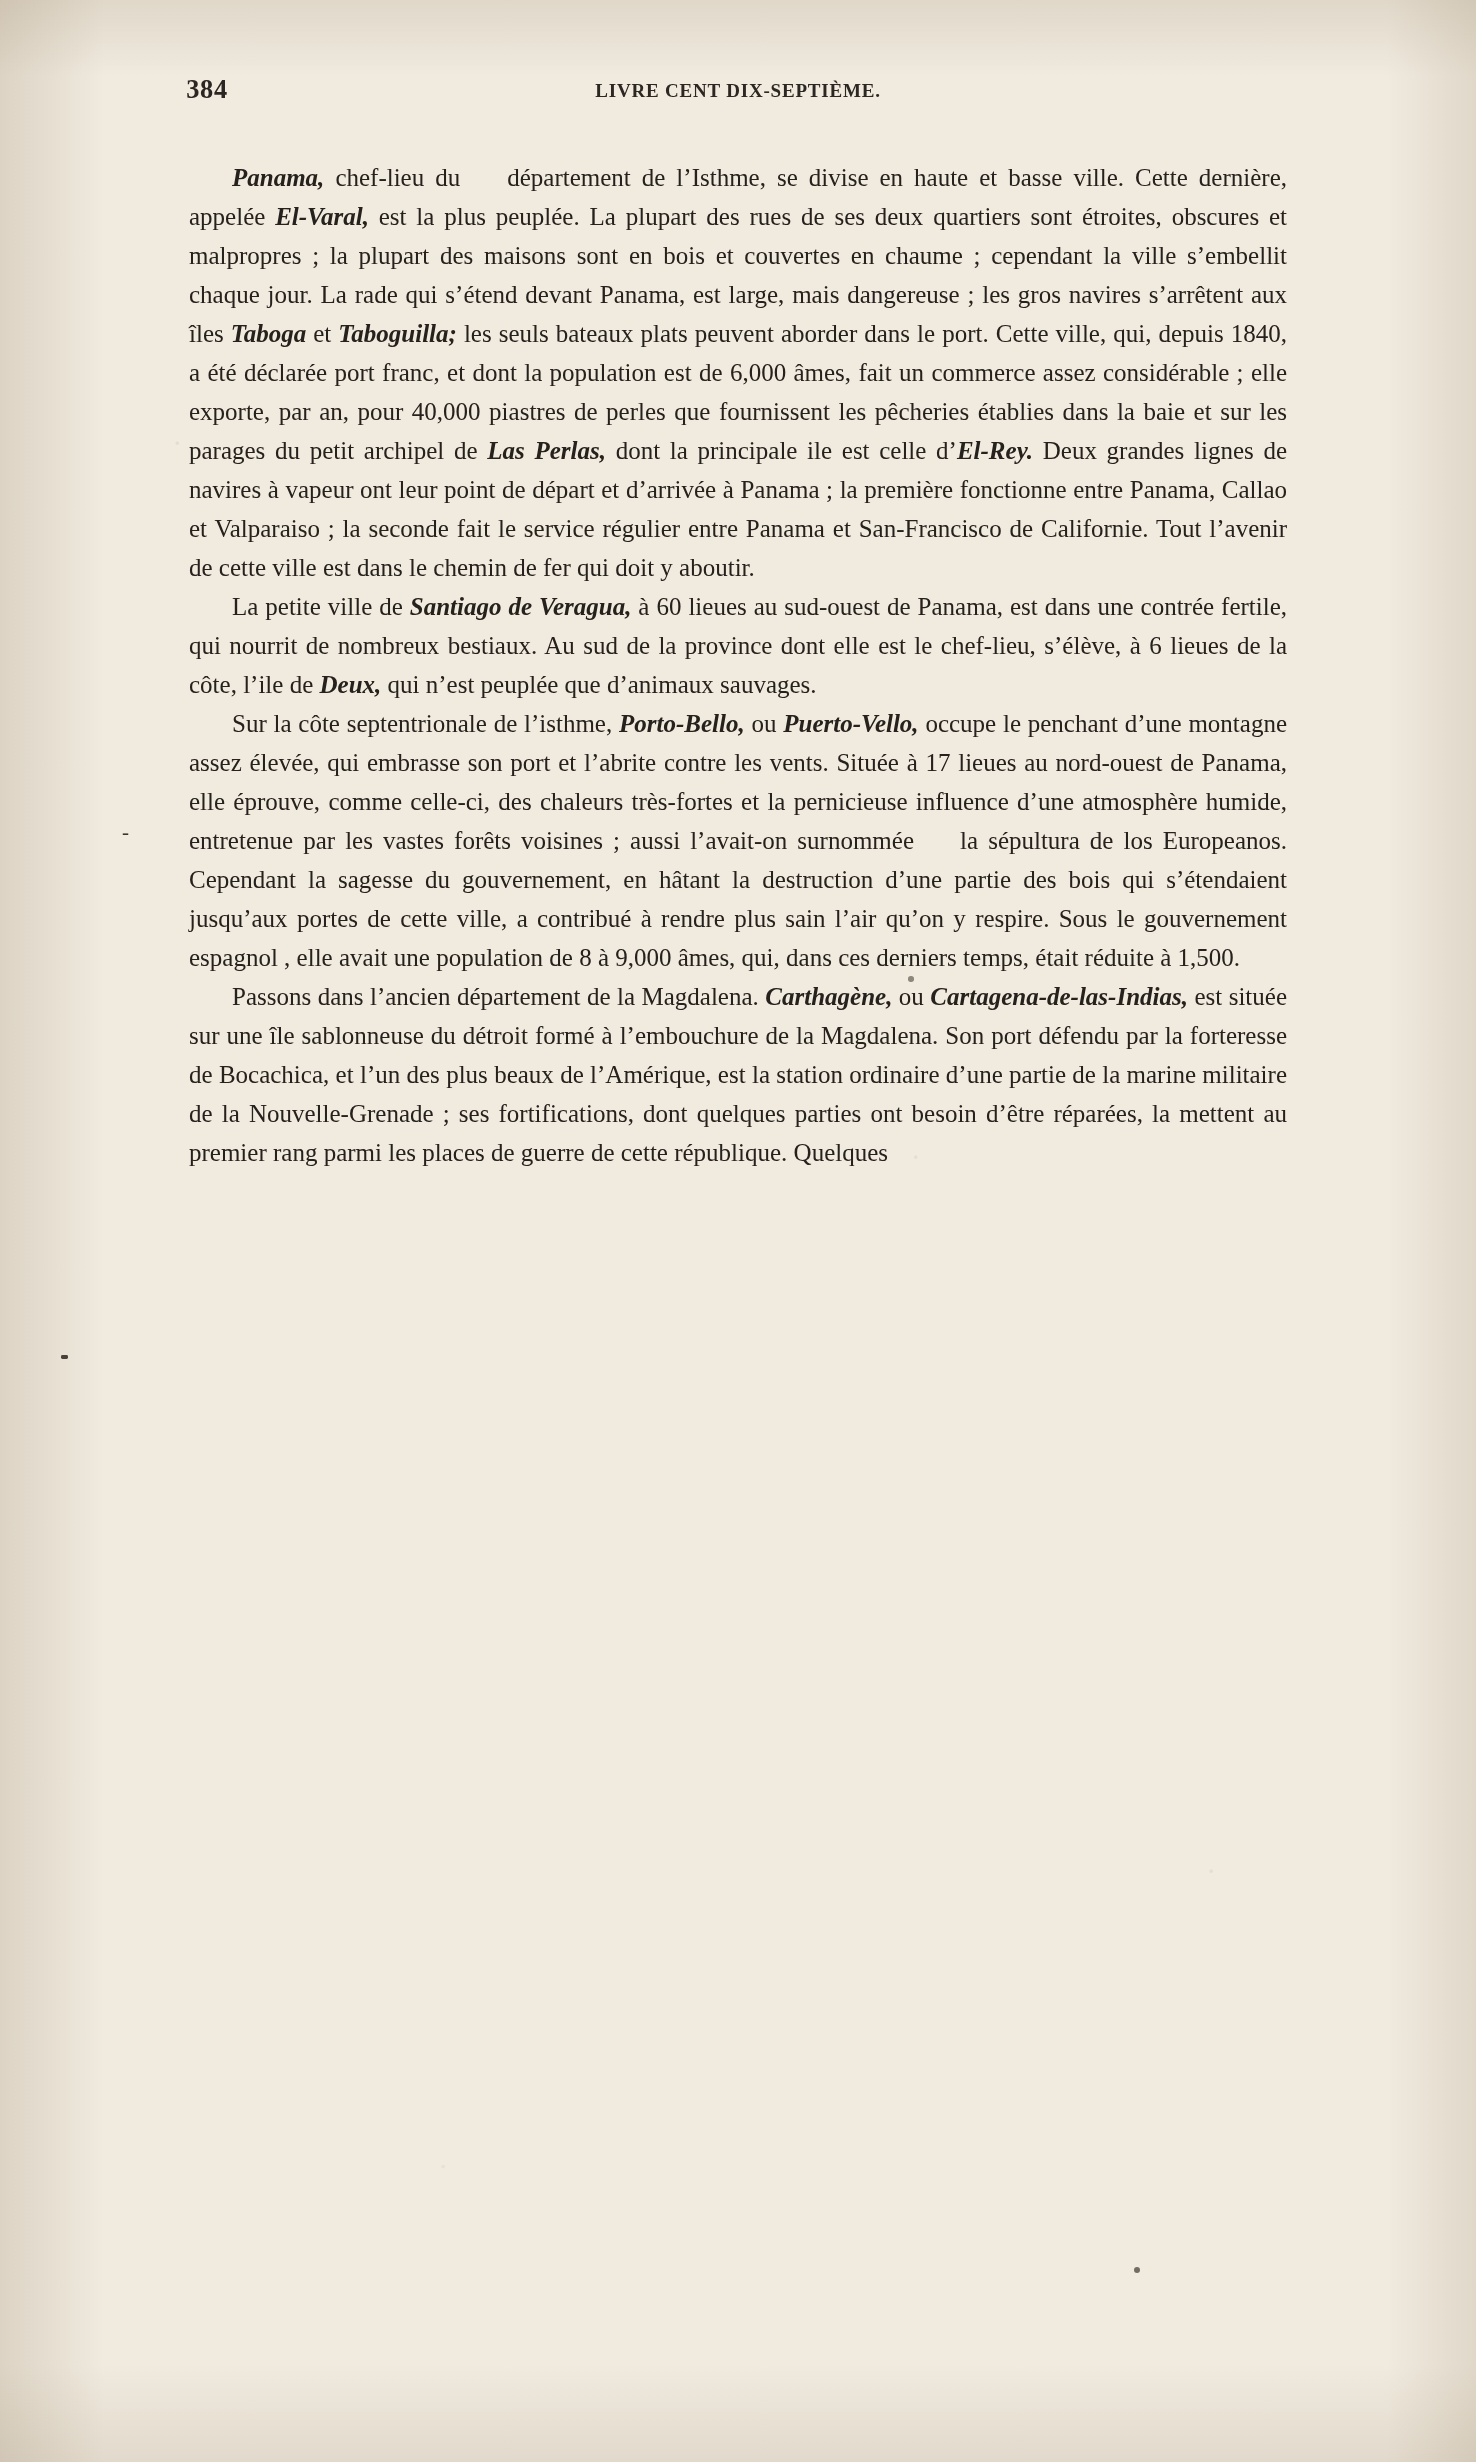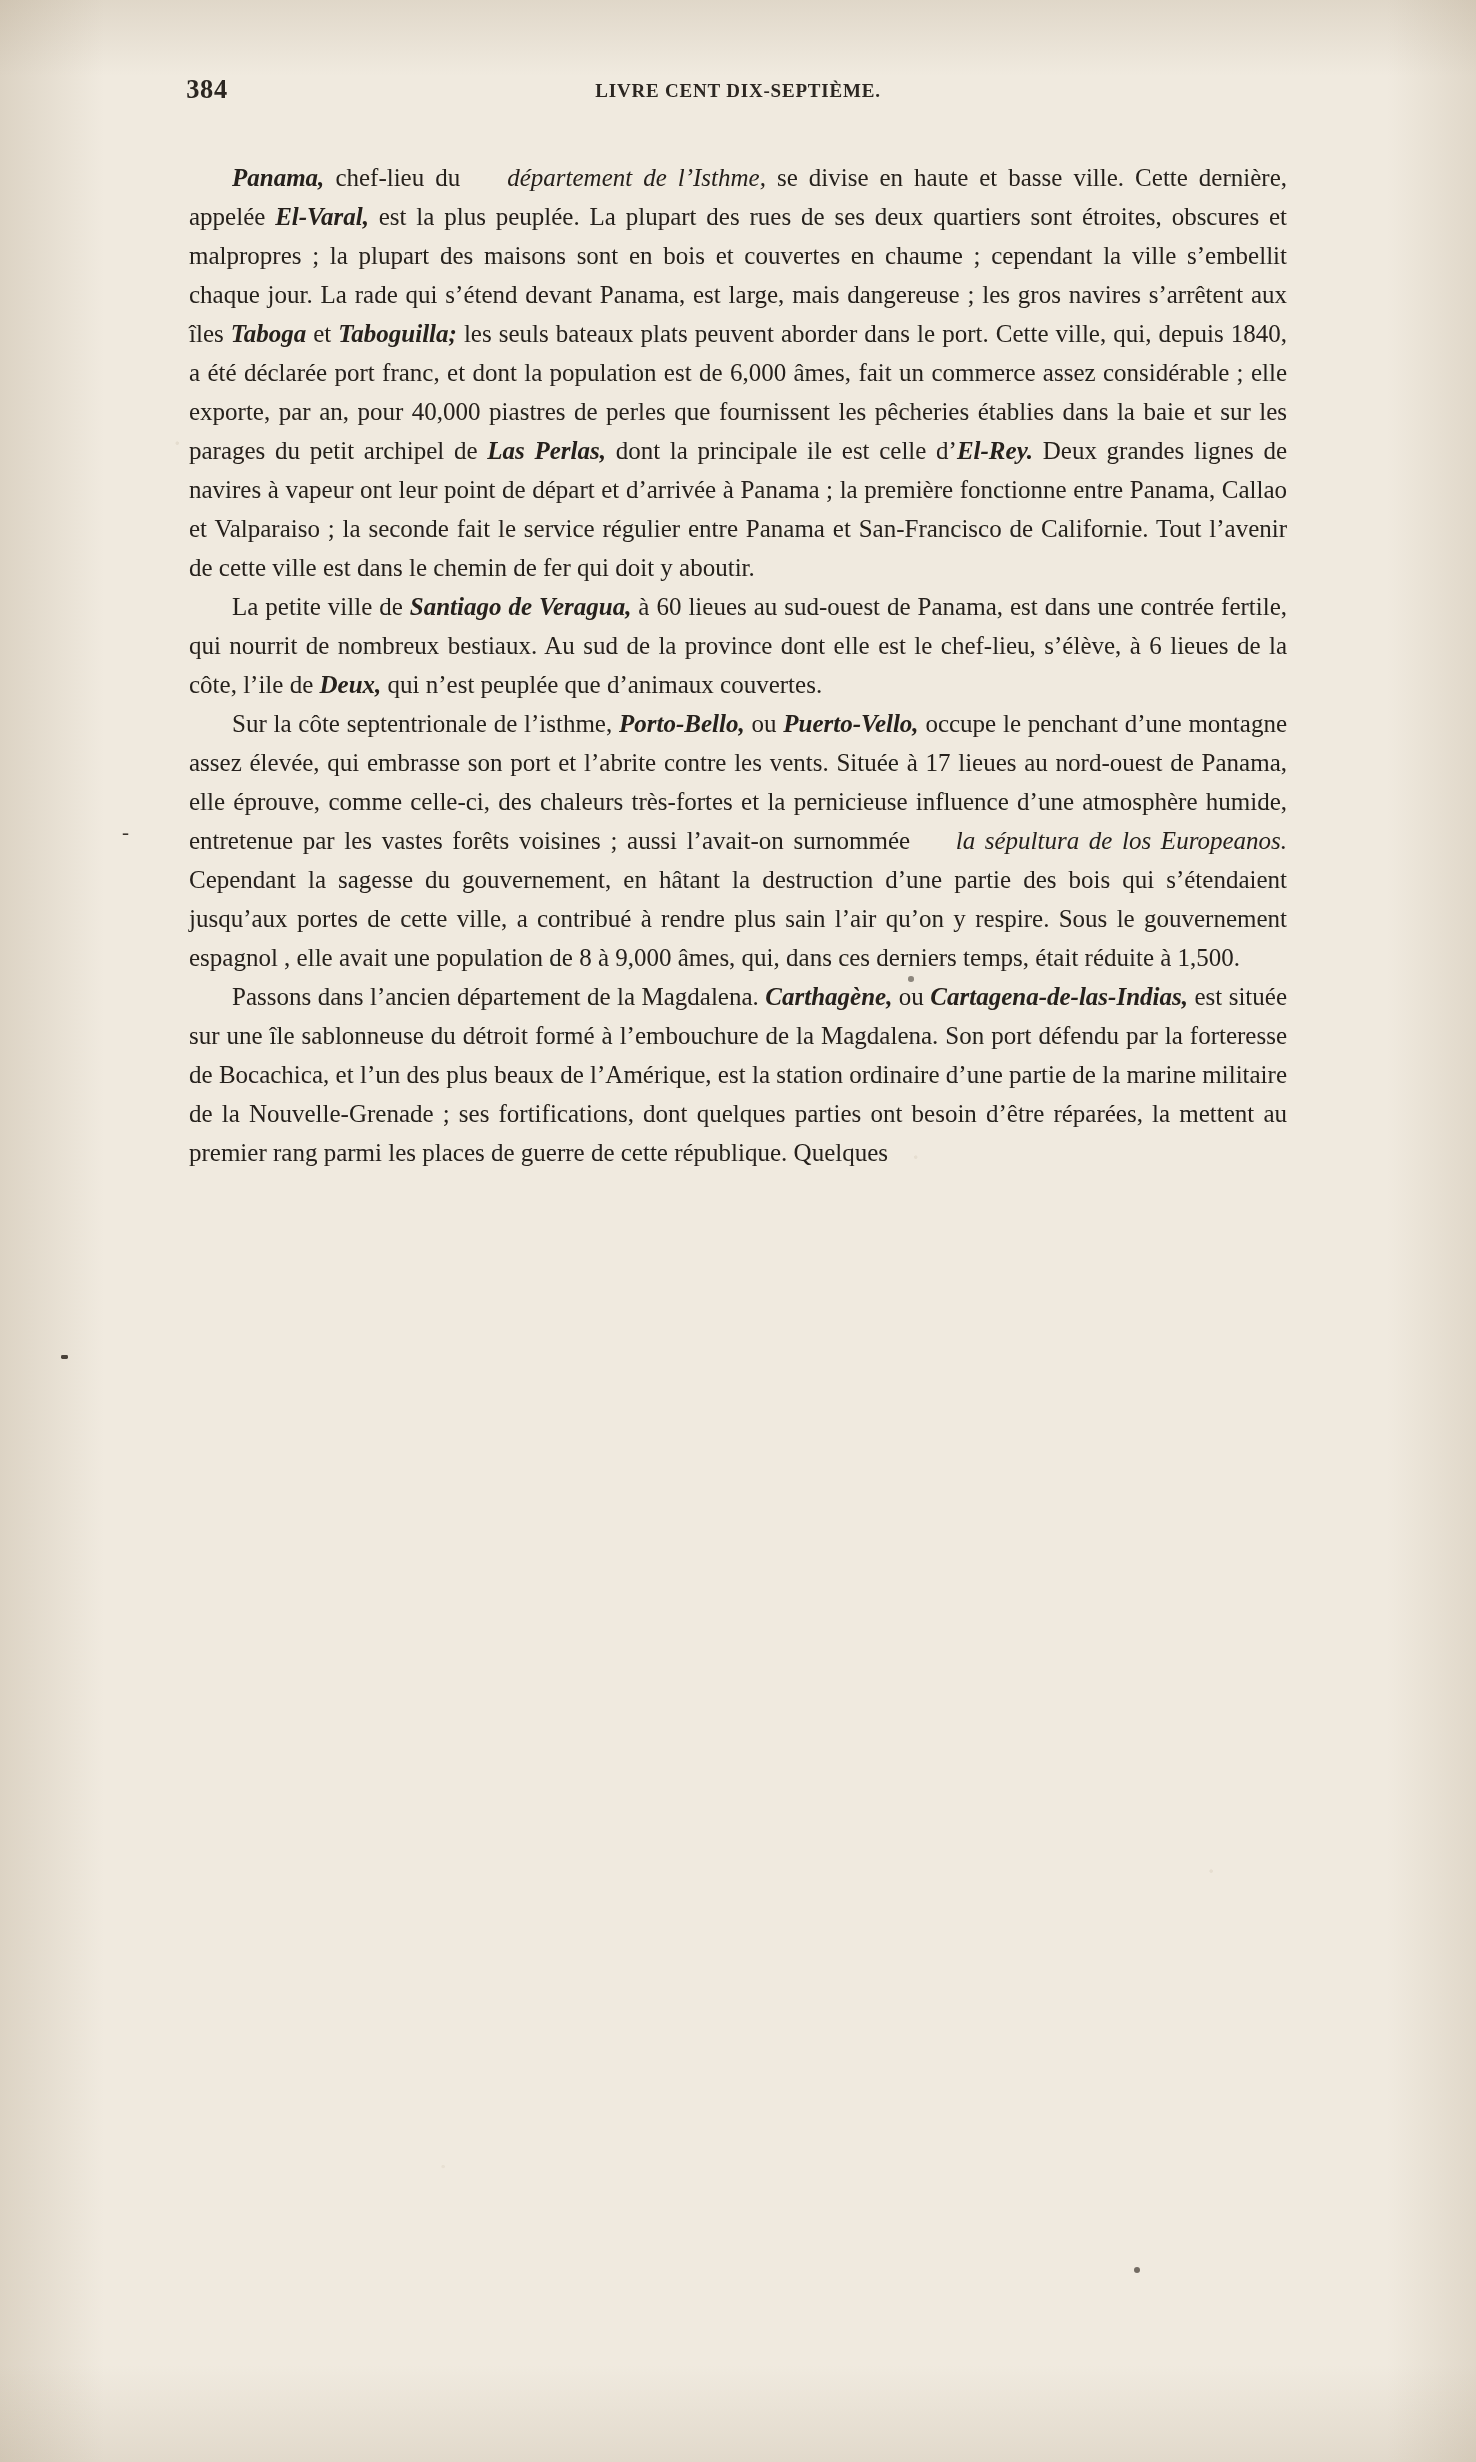--- a/index.html
+++ b/index.html
@@ -61,21 +61,20 @@
     line-height: 39px;
     color: #26211c;
     text-align: justify;
     text-justify: inter-word;
   }
   .body p {
     margin: 0;
     text-indent: 43px;
   }
   i, .it {
-    font-style: italic;
     margin-left: 36px;
   }
   .bi {
     font-style: italic;
     font-weight: bold;
   }
   .marginal-dash {
     position: absolute;
     font-size: 21px;
     color: #3a332c;
@@ -122,20 +121,20 @@
 
   <div class="textblock">
 
     <div class="head-row">
       <div class="folio">384</div>
       <div class="running-head">Livre cent dix-septième.</div>
     </div>
 
     <div class="body">
       <p><span class="bi">Panama,</span><span> chef-lieu du </span><span class="it">département de l’Isthme,</span><span> se divise en haute et basse ville. Cette dernière, appelée </span><span class="bi">El-Varal,</span><span> est la plus peuplée. La plupart des rues de ses deux quartiers sont étroites, obscures et malpropres ; la plupart des maisons sont en bois et couvertes en chaume ; cependant la ville s’embellit chaque jour. La rade qui s’étend devant Panama, est large, mais dangereuse ; les gros navires s’arrêtent aux îles </span><span class="bi">Taboga</span><span> et </span><span class="bi">Taboguilla;</span><span> les seuls bateaux plats peuvent aborder dans le port. Cette ville, qui, depuis 1840, a été déclarée port franc, et dont la population est de 6,000 âmes, fait un commerce assez considérable ; elle exporte, par an, pour 40,000 piastres de perles que fournissent les pêcheries établies dans la baie et sur les parages du petit archipel de </span><span class="bi">Las Perlas,</span><span> dont la principale ile est celle d’</span><span class="bi">El-Rey.</span><span> Deux grandes lignes de navires à vapeur ont leur point de départ et d’arrivée à Panama ; la première fonctionne entre Panama, Callao et Valparaiso ; la seconde fait le service régulier entre Panama et San-Francisco de Californie. Tout l’avenir de cette ville est dans le chemin de fer qui doit y aboutir.</span></p>
-      <p><span>La petite ville de </span><span class="bi">Santiago de Veragua,</span><span> à 60 lieues au sud-ouest de Panama, est dans une contrée fertile, qui nourrit de nombreux bestiaux. Au sud de la province dont elle est le chef-lieu, s’élève, à 6 lieues de la côte, l’ile de </span><span class="bi">Deux,</span><span> qui n’est peuplée que d’animaux couvertes.</span></p>
+      <p><span>La petite ville de </span><span class="bi">Santiago de Veragua,</span><span> à 60 lieues au sud-ouest de Panama, est dans une contrée fertile, qui nourrit de nombreux bestiaux. Au sud de la province dont elle est le chef-lieu, s’élève, à 6 lieues de la côte, l’ile de </span><span class="bi">Deux,</span><span> qui n’est peuplée que d’animaux sauvages.</span></p>
       <p><span>Sur la côte septentrionale de l’isthme, </span><span class="bi">Porto-Bello,</span><span> ou </span><span class="bi">Puerto-Vello,</span><span> occupe le penchant d’une montagne assez élevée, qui embrasse son port et l’abrite contre les vents. Située à 17 lieues au nord-ouest de Panama, elle éprouve, comme celle-ci, des chaleurs très-fortes et la pernicieuse influence d’une atmosphère humide, entretenue par les vastes forêts voisines ; aussi l’avait-on surnommée </span><span class="it">la sépultura de los Europeanos.</span><span> Cependant la sagesse du gouvernement, en hâtant la destruction d’une partie des bois qui s’étendaient jusqu’aux portes de cette ville, a contribué à rendre plus sain l’air qu’on y respire. Sous le gouvernement espagnol , elle avait une population de 8 à 9,000 âmes, qui, dans ces derniers temps, était réduite à 1,500.</span></p>
       <p><span>Passons dans l’ancien département de la Magdalena. </span><span class="bi">Carthagène,</span><span> ou </span><span class="bi">Cartagena-de-las-Indias,</span><span> est située sur une île sablonneuse du détroit formé à l’embouchure de la Magdalena. Son port défendu par la forteresse de Bocachica, et l’un des plus beaux de l’Amérique, est la station ordinaire d’une partie de la marine militaire de la Nouvelle-Grenade ; ses fortifications, dont quelques parties ont besoin d’être réparées, la mettent au premier rang parmi les places de guerre de cette république. Quelques</span></p>
     </div>
 
   </div>
 </div>
 
 
 </body></html>

